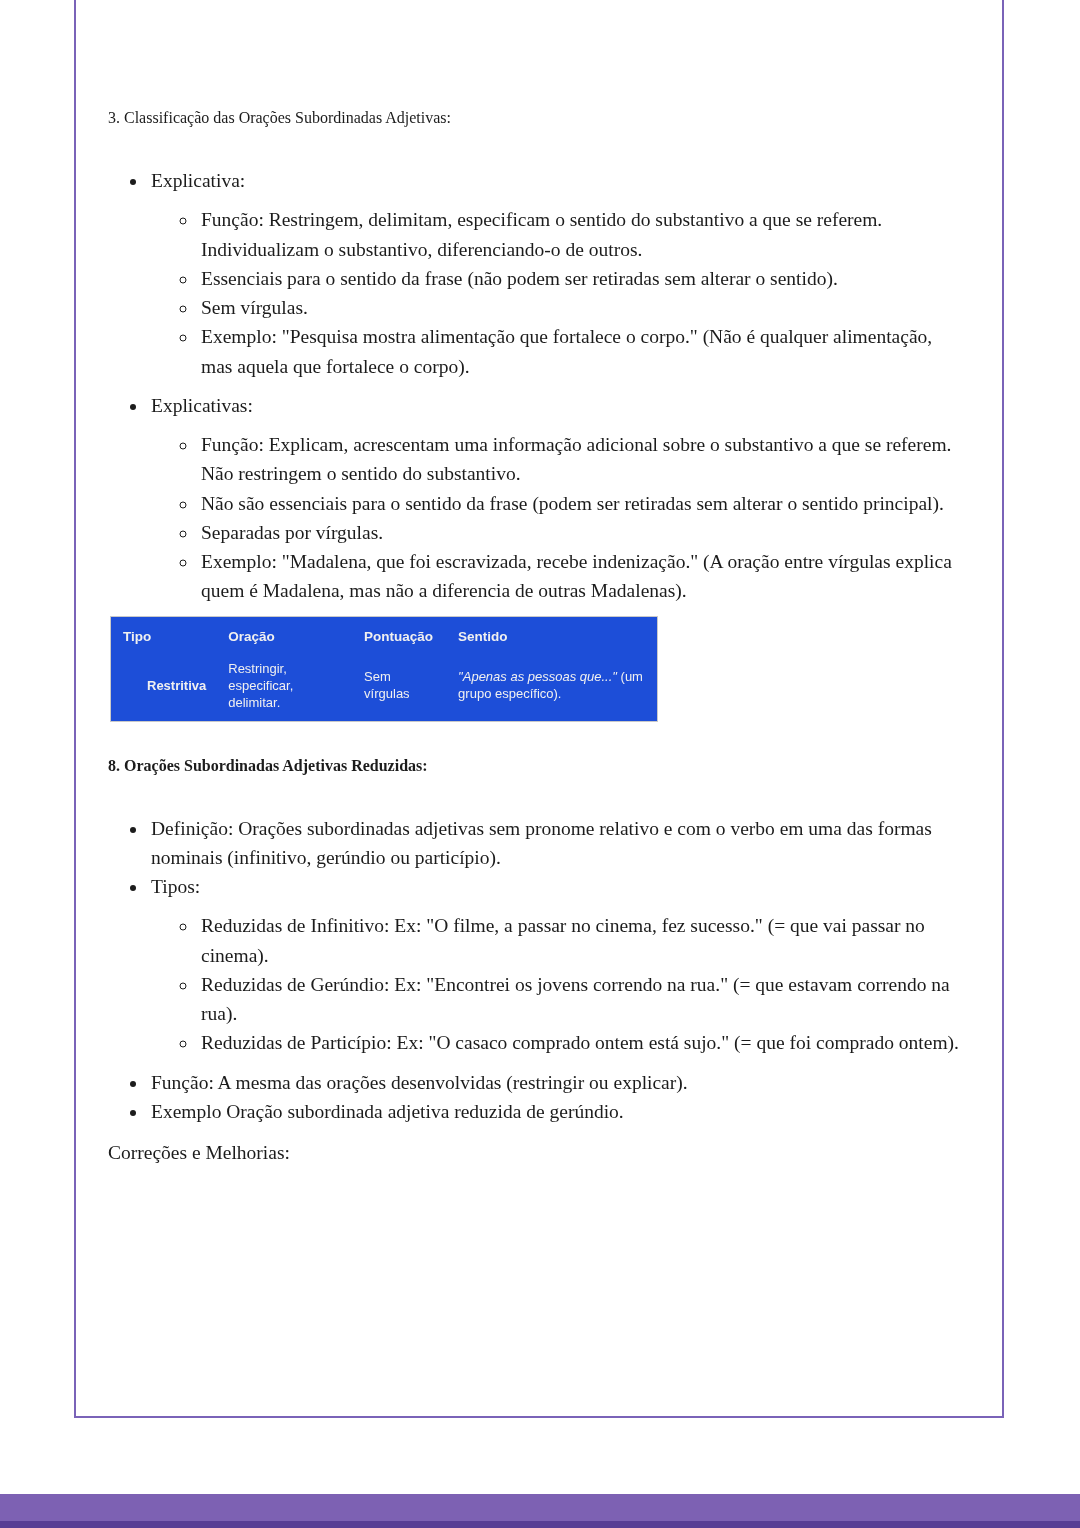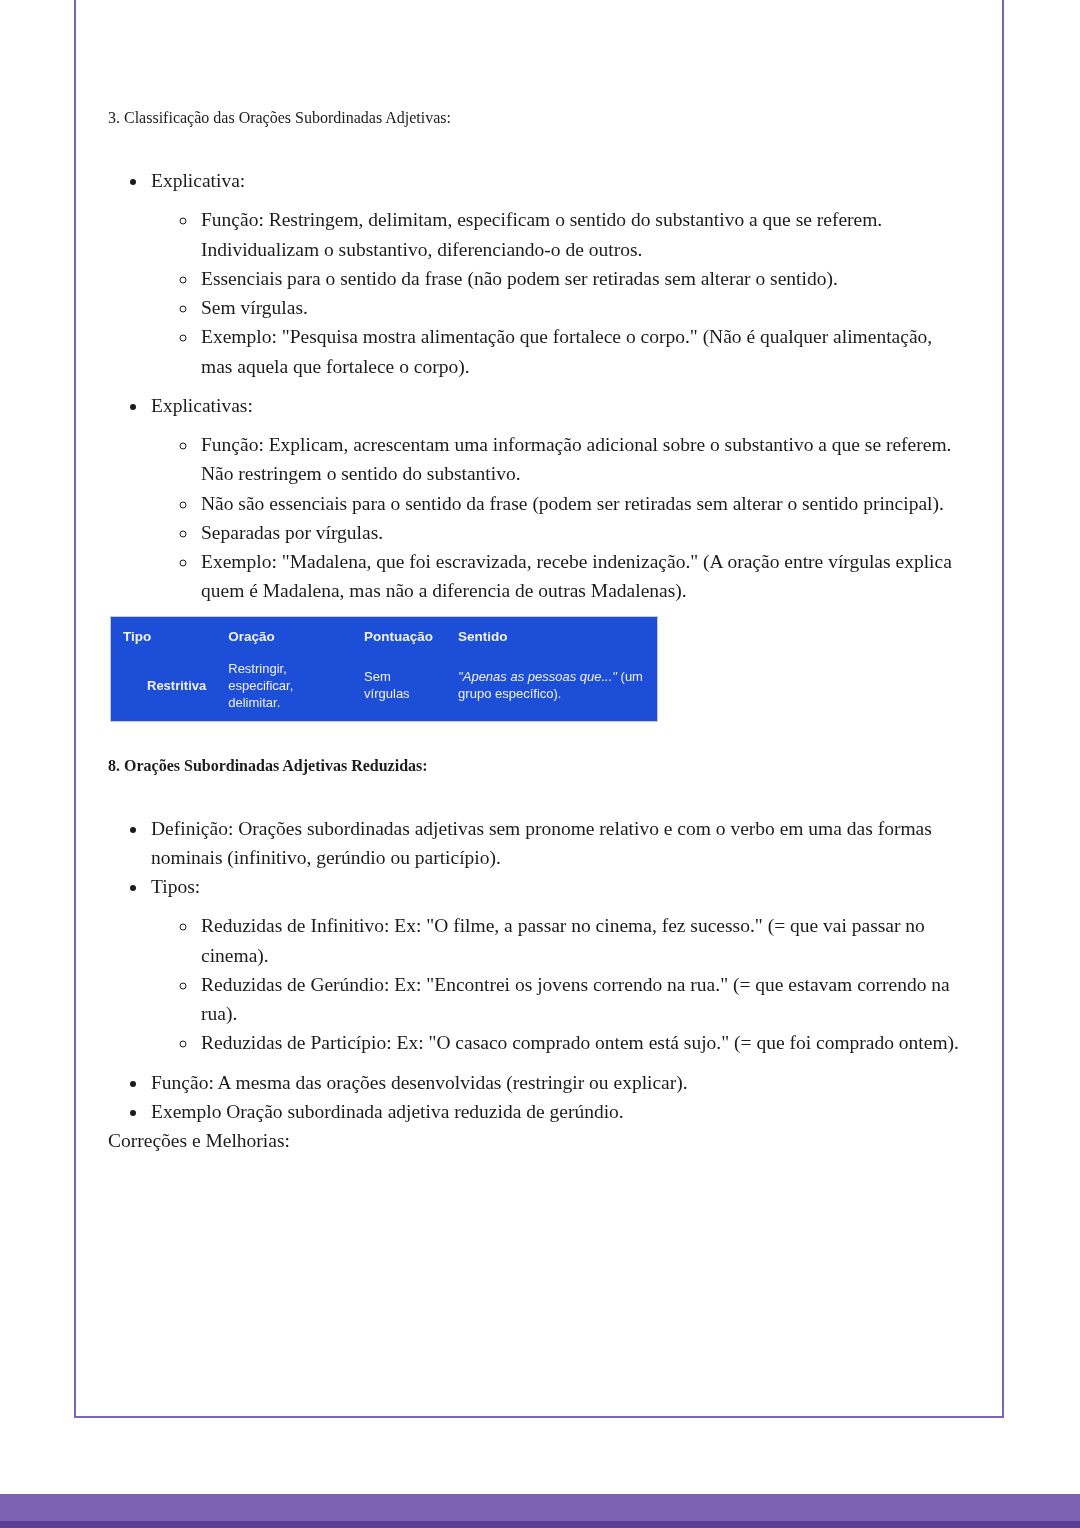--- a/index.html
+++ b/index.html
@@ -48,21 +48,21 @@
     padding: 11px 10px 7px 12px;
   }
   .gram-table td { padding: 9px 10px 9px 12px; vertical-align: middle; }
   .gram-table td.tipo { font-weight: bold; padding-left: 36px; }
   .gram-table td.funcao { }
   .gram-table .quote { font-style: italic; }
   .col-tipo { width: 100px; }
   .col-funcao { width: 168px; }
   .col-pont { width: 96px; }
   .col-sentido { width: 292px; }
-  .footer-line { margin: 0 0 0 0; }
+  .footer-line { margin: 12px 0 0 0; }
   .bottom-bar {
     position: absolute;
     left: 0; top: 1494px;
     width: 1080px; height: 34px;
     background: #7d61b3;
   }
   .bottom-bar-edge {
     position: absolute;
     left: 0; top: 1521px;
     width: 1080px; height: 7px;

